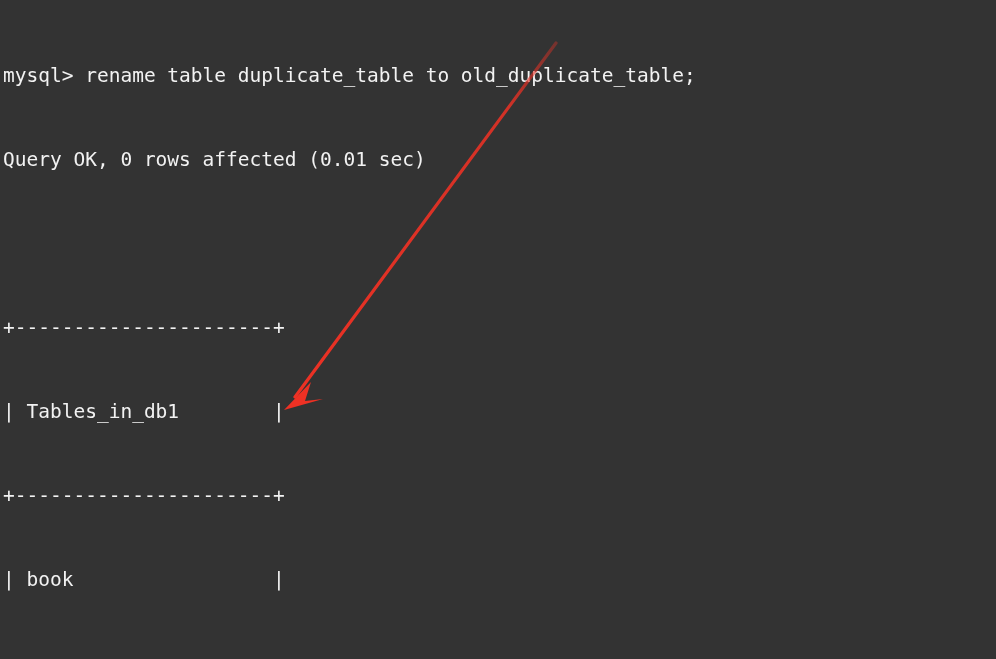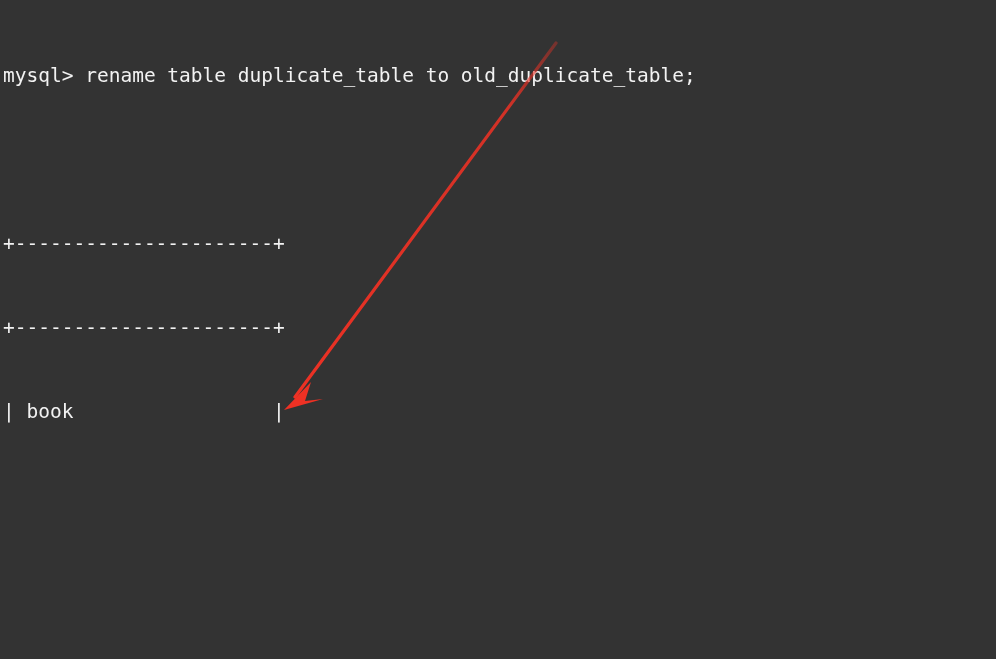--- a/index.html
+++ b/index.html
@@ -47,22 +47,24 @@
     pointer-events: none;
   }
 </style>
 </head>
 <body>
 
 <div id="terminal">
 
   <div id="console">
     <span class="line">mysql&gt; rename table duplicate_table to old_duplicate_table;</span>
+    <span class="line">Query OK, 0 rows affected (0.01 sec)</span>
     <span class="line blank"></span>
     <span class="line">+----------------------+</span>
+    <span class="line">| Tables_in_db1        |</span>
     <span class="line">+----------------------+</span>
     <span class="line">| book                 |</span>
     
     
     
     
     
     
     
     

